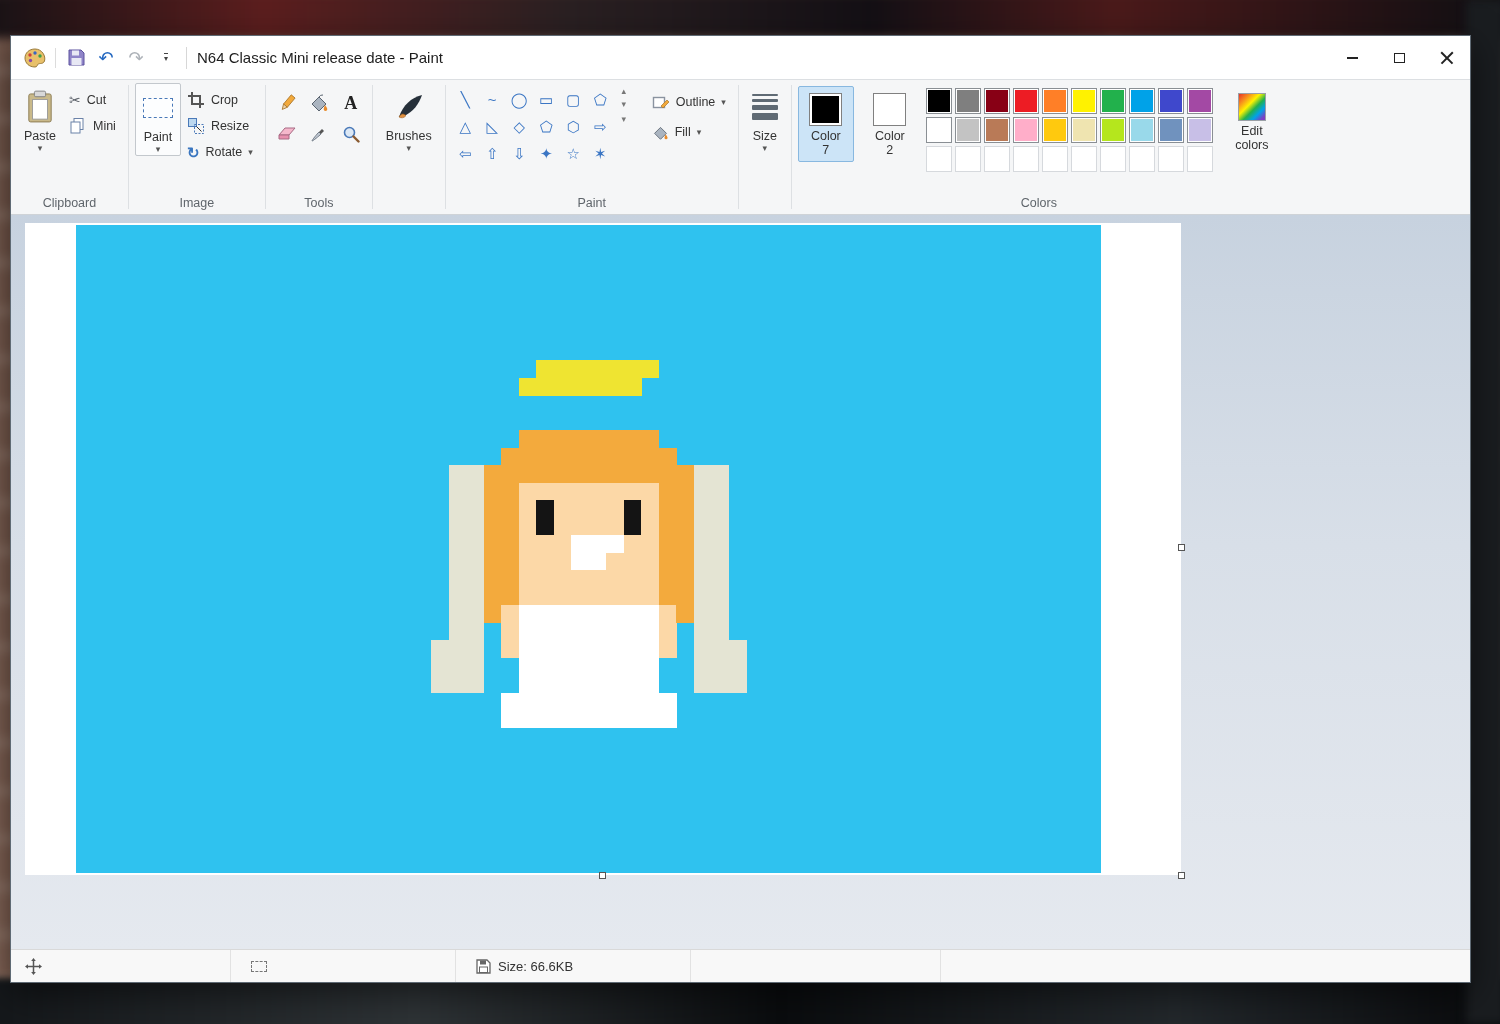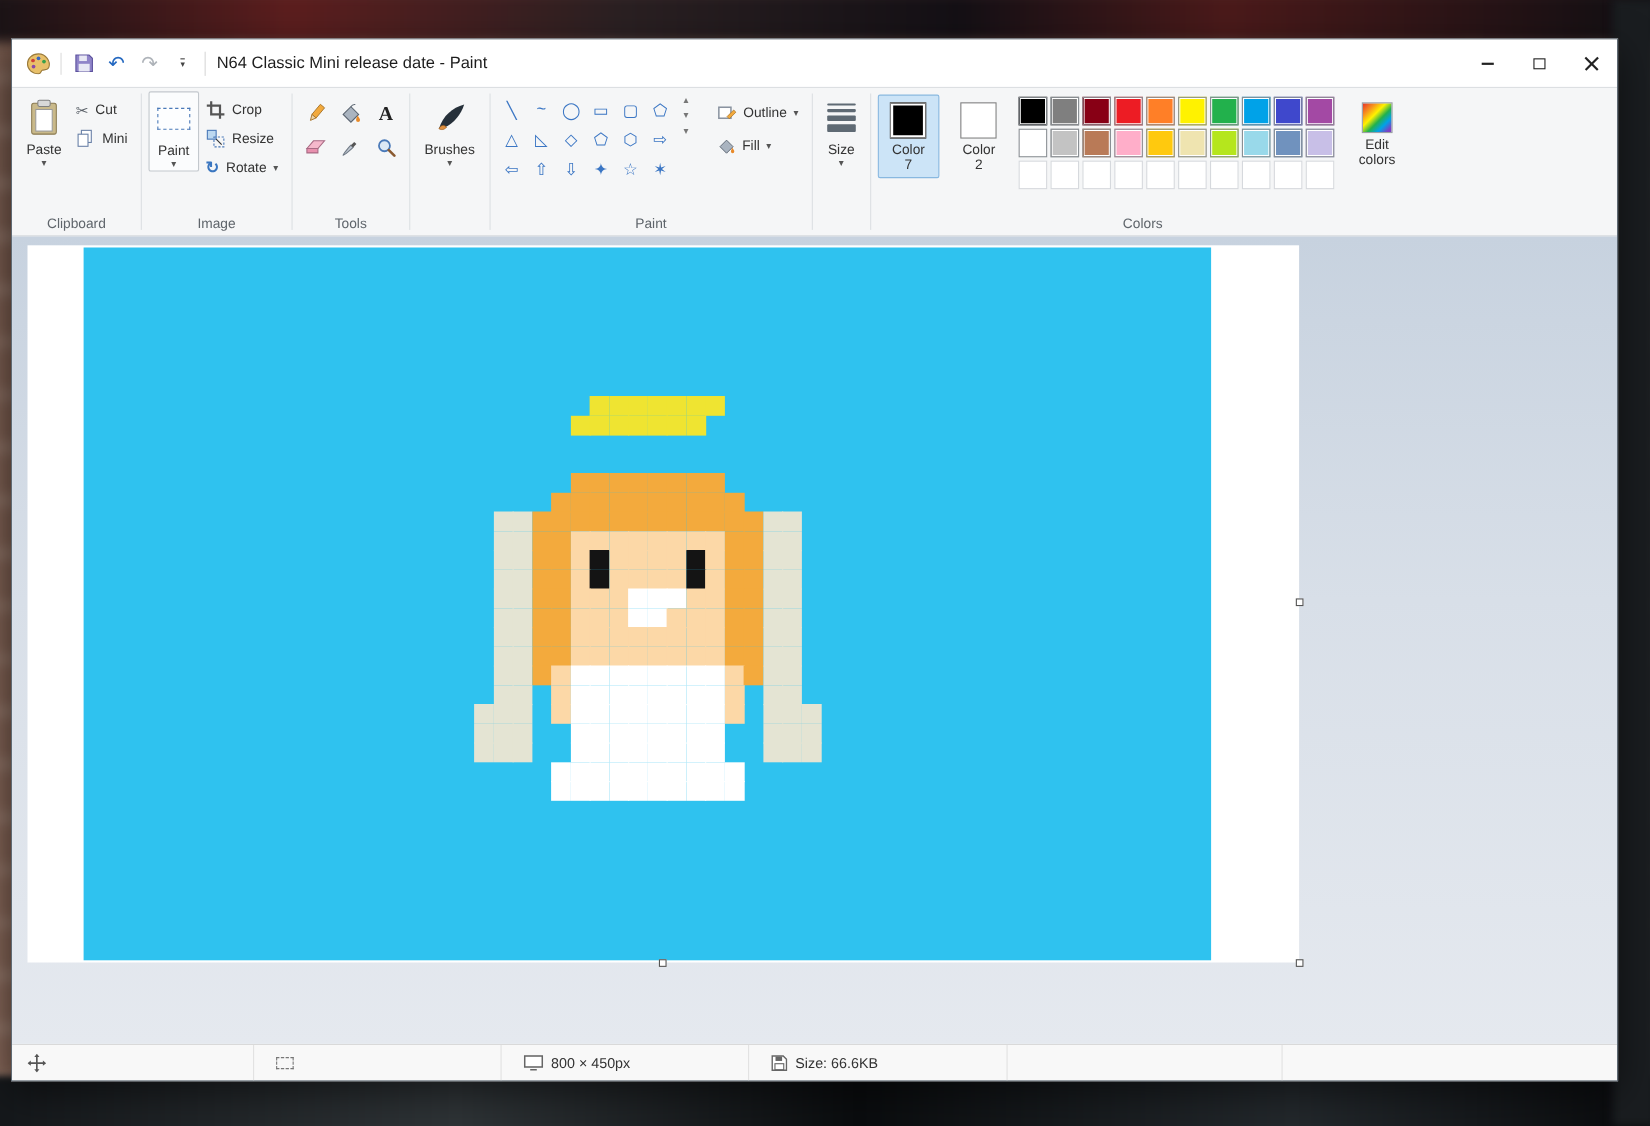--- a/index.html
+++ b/index.html
@@ -709,27 +709,20 @@
           <path d="M8.5 2v13M2 8.5h13" stroke="#555" stroke-width="1.5" fill="none"></path>
           <path d="M8.5 0l2.3 3h-4.6z" fill="#555"></path>
             <path d="M8.5 17l-2.3-3h4.6z" fill="#555"></path>
           <path d="M0 8.5l3-2.3v4.6z" fill="#555"></path>
             <path d="M17 8.5l-3-2.3v4.6z" fill="#555"></path>
         </svg>
       </div>
       <div class="scell c2">
         <span class="sel-rect"></span>
       </div>
-      <div class="scell c3">
-        <svg width="18" height="15">
-          <rect x="1" y="1" width="16" height="10" fill="#fff" stroke="#666" stroke-width="1.4"></rect>
-          <path d="M6 13.5h6" stroke="#666" stroke-width="1.4"></path>
-        </svg>
-        <span>800 × 450px</span>
-      </div>
       <div class="scell c4">
         <svg width="15" height="15">
           <path d="M1 1h10l3 3v10H1z" fill="#fff" stroke="#666" stroke-width="1.3"></path>
           <rect x="4" y="1.5" width="6" height="4" fill="#666"></rect>
           <rect x="3.5" y="8" width="8" height="5.5" fill="none" stroke="#666"></rect>
         </svg>
         <span>Size: 66.6KB</span>
       </div>
       <div class="scell c5"></div>
     </div>

